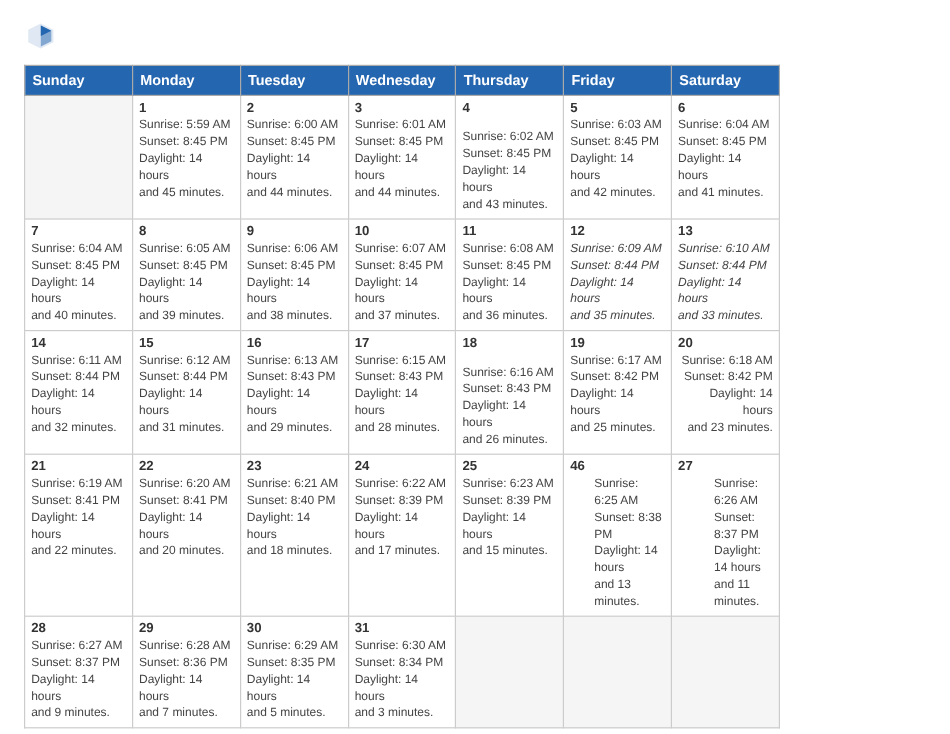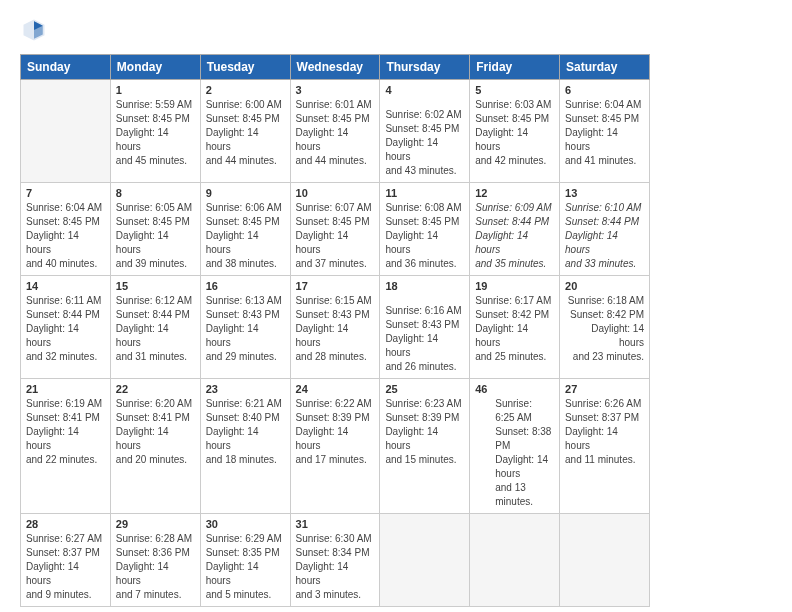--- a/index.html
+++ b/index.html
@@ -313,21 +313,21 @@
           </td>
           <td>
             <div class="day-num">46</div>
             <div class="day-info" style="white-space: pre-line; margin-left: 20px;">Sunrise: 6:25 AM
 Sunset: 8:38 PM
 Daylight: 14 hours
 and 13 minutes.</div>
           </td>
           <td>
             <div class="day-num">27</div>
-            <div class="day-info" style="white-space: pre-line;">Sunrise: 6:26 AM
+            <div class="day-info" style="white-space: pre-line; margin-left: 30px;">Sunrise: 6:26 AM
 Sunset: 8:37 PM
 Daylight: 14 hours
 and 11 minutes.</div>
           </td>
         </tr>
         <tr>
           <td>
             <div class="day-num">28</div>
             <div class="day-info" style="white-space: pre-line;">Sunrise: 6:27 AM
 Sunset: 8:37 PM

